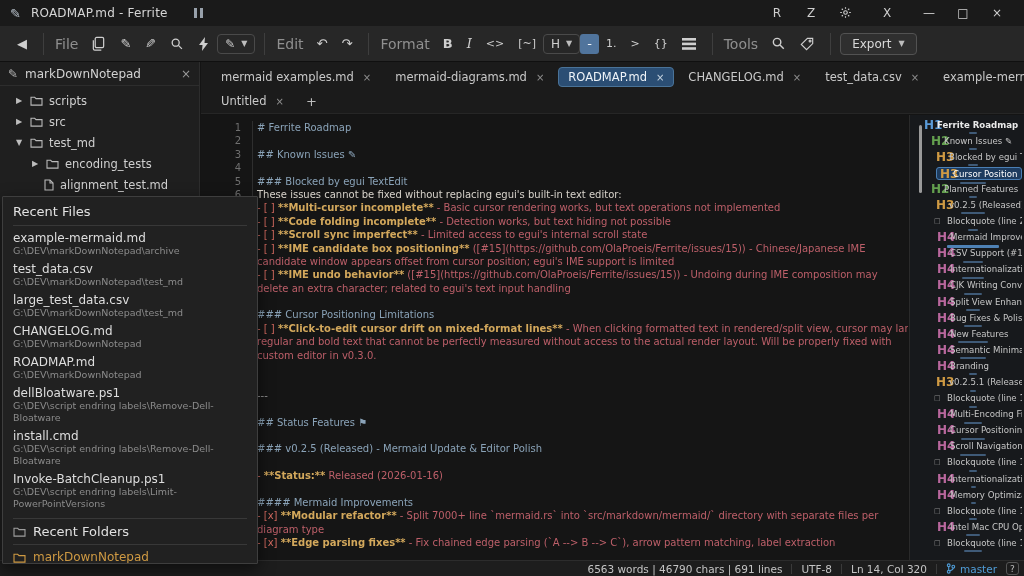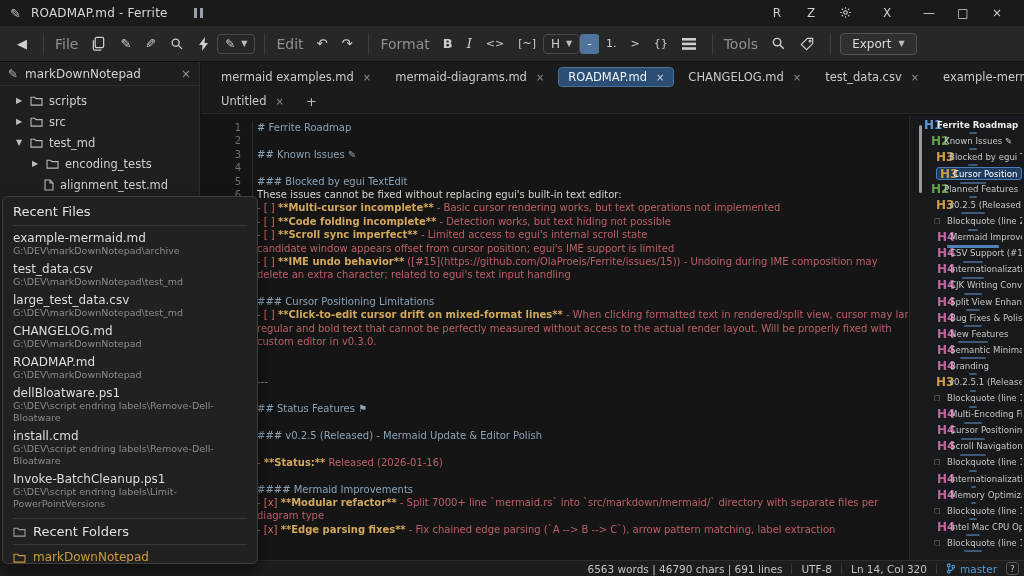--- a/index.html
+++ b/index.html
@@ -43,21 +43,21 @@
              border-bottom:1px solid #2d2d2d; color:#d2d2d2; font-size:12px; }
   .sb-head .flex { flex:1; }
   .sb-close { color:#9a9a9a; font-size:12px; }
   .tree { padding-top:4px; }
   .tree-row { height:21px; display:flex; align-items:center; color:#cfcfcf; font-size:11.5px; gap:6px; }
   .tree-chev { width:10px; font-size:8px; color:#bdbdbd; text-align:center; flex:none; }
   .tree-ico { flex:none; display:flex; color:#b9b9b9; }
 
   
   .recent { position:absolute; left:2px; top:196px; width:256px; height:368px; z-index:6;
-            background:#212121; border:1px solid #3e3e3e; border-radius:6px;
+            background:#212121; border:1px solid #3e3e3e; border-radius:1px;
             box-shadow:0 5px 16px rgba(0,0,0,.55); padding:7px 10px 0 10px; overflow:hidden; }
   .recent-head { color:#e2e2e2; font-size:13px; padding-bottom:6px; border-bottom:1px solid #383838; }
   .r-item { margin-top:5px; }
   .r-name { color:#dedede; font-size:12px; line-height:14px; }
   .r-path { color:#8b8b8b; font-size:9.5px; line-height:12px; }
   .rf-head { display:flex; align-items:center; gap:7px; color:#e0e0e0; font-size:13px;
              border-top:1px solid #383838; border-bottom:1px solid #383838; margin-top:8px; padding:5px 0; }
   .r-folder .r-name { color:#cf9a43; }
   .r-folder .nrow { display:flex; align-items:center; gap:7px; }
   .folder-ico { display:flex; color:#9f9f9f; }
@@ -316,20 +316,21 @@
   <div class="editor" id="editor">
       <div class="ed-row"><span class="gut">1</span><span class="line"><span class="s-h"># Ferrite Roadmap</span></span></div>
       <div class="ed-row"><span class="gut">2</span><span class="line"></span></div>
       <div class="ed-row"><span class="gut">3</span><span class="line"><span class="s-h">## Known Issues ✎</span></span></div>
       <div class="ed-row"><span class="gut">4</span><span class="line"></span></div>
       <div class="ed-row"><span class="gut">5</span><span class="line"><span class="s-h">### Blocked by egui TextEdit</span></span></div>
       <div class="ed-row"><span class="gut">6</span><span class="line"><span class="s-w">These issues cannot be fixed without replacing egui's built-in text editor:</span></span></div>
       <div class="ed-row"><span class="gut">7</span><span class="line"><span class="s-o">- [ ] </span><span class="s-y">**Multi-cursor incomplete**</span><span class="s-r"> - Basic cursor rendering works, but text operations not implemented</span></span></div>
       <div class="ed-row"><span class="gut">8</span><span class="line"><span class="s-o">- [ ] </span><span class="s-y">**Code folding incomplete**</span><span class="s-r"> - Detection works, but text hiding not possible</span></span></div>
       <div class="ed-row"><span class="gut">9</span><span class="line"><span class="s-o">- [ ] </span><span class="s-y">**Scroll sync imperfect**</span><span class="s-r"> - Limited access to egui's internal scroll state</span></span></div>
+      <div class="ed-row"><span class="gut">10</span><span class="line"><span class="s-o">- [ ] </span><span class="s-y">**IME candidate box positioning**</span><span class="s-r"> ([#15](https://github.com/OlaProeis/Ferrite/issues/15)) - Chinese/Japanese IME</span></span></div>
       <div class="ed-row"><span class="gut"></span><span class="line"><span class="s-r">candidate window appears offset from cursor position; egui's IME support is limited</span></span></div>
       <div class="ed-row"><span class="gut">11</span><span class="line"><span class="s-o">- [ ] </span><span class="s-y">**IME undo behavior**</span><span class="s-r"> ([#15](https://github.com/OlaProeis/Ferrite/issues/15)) - Undoing during IME composition may</span></span></div>
       <div class="ed-row"><span class="gut"></span><span class="line"><span class="s-r">delete an extra character; related to egui's text input handling</span></span></div>
       <div class="ed-row"><span class="gut">12</span><span class="line"></span></div>
       <div class="ed-row"><span class="gut">13</span><span class="line"><span class="s-h">### Cursor Positioning Limitations</span></span></div>
       <div class="ed-row"><span class="gut">14</span><span class="line"><span class="s-o">- [ ] </span><span class="s-y">**Click-to-edit cursor drift on mixed-format lines**</span><span class="s-r"> - When clicking formatted text in rendered/split view, cursor may land</span></span></div>
       <div class="ed-row"><span class="gut"></span><span class="line"><span class="s-r">regular and bold text that cannot be perfectly measured without access to the actual render layout. Will be properly fixed with</span></span></div>
       <div class="ed-row"><span class="gut"></span><span class="line"><span class="s-r">custom editor in v0.3.0.</span></span></div>
       <div class="ed-row"><span class="gut">15</span><span class="line"></span></div>
       <div class="ed-row"><span class="gut">16</span><span class="line"></span></div>

